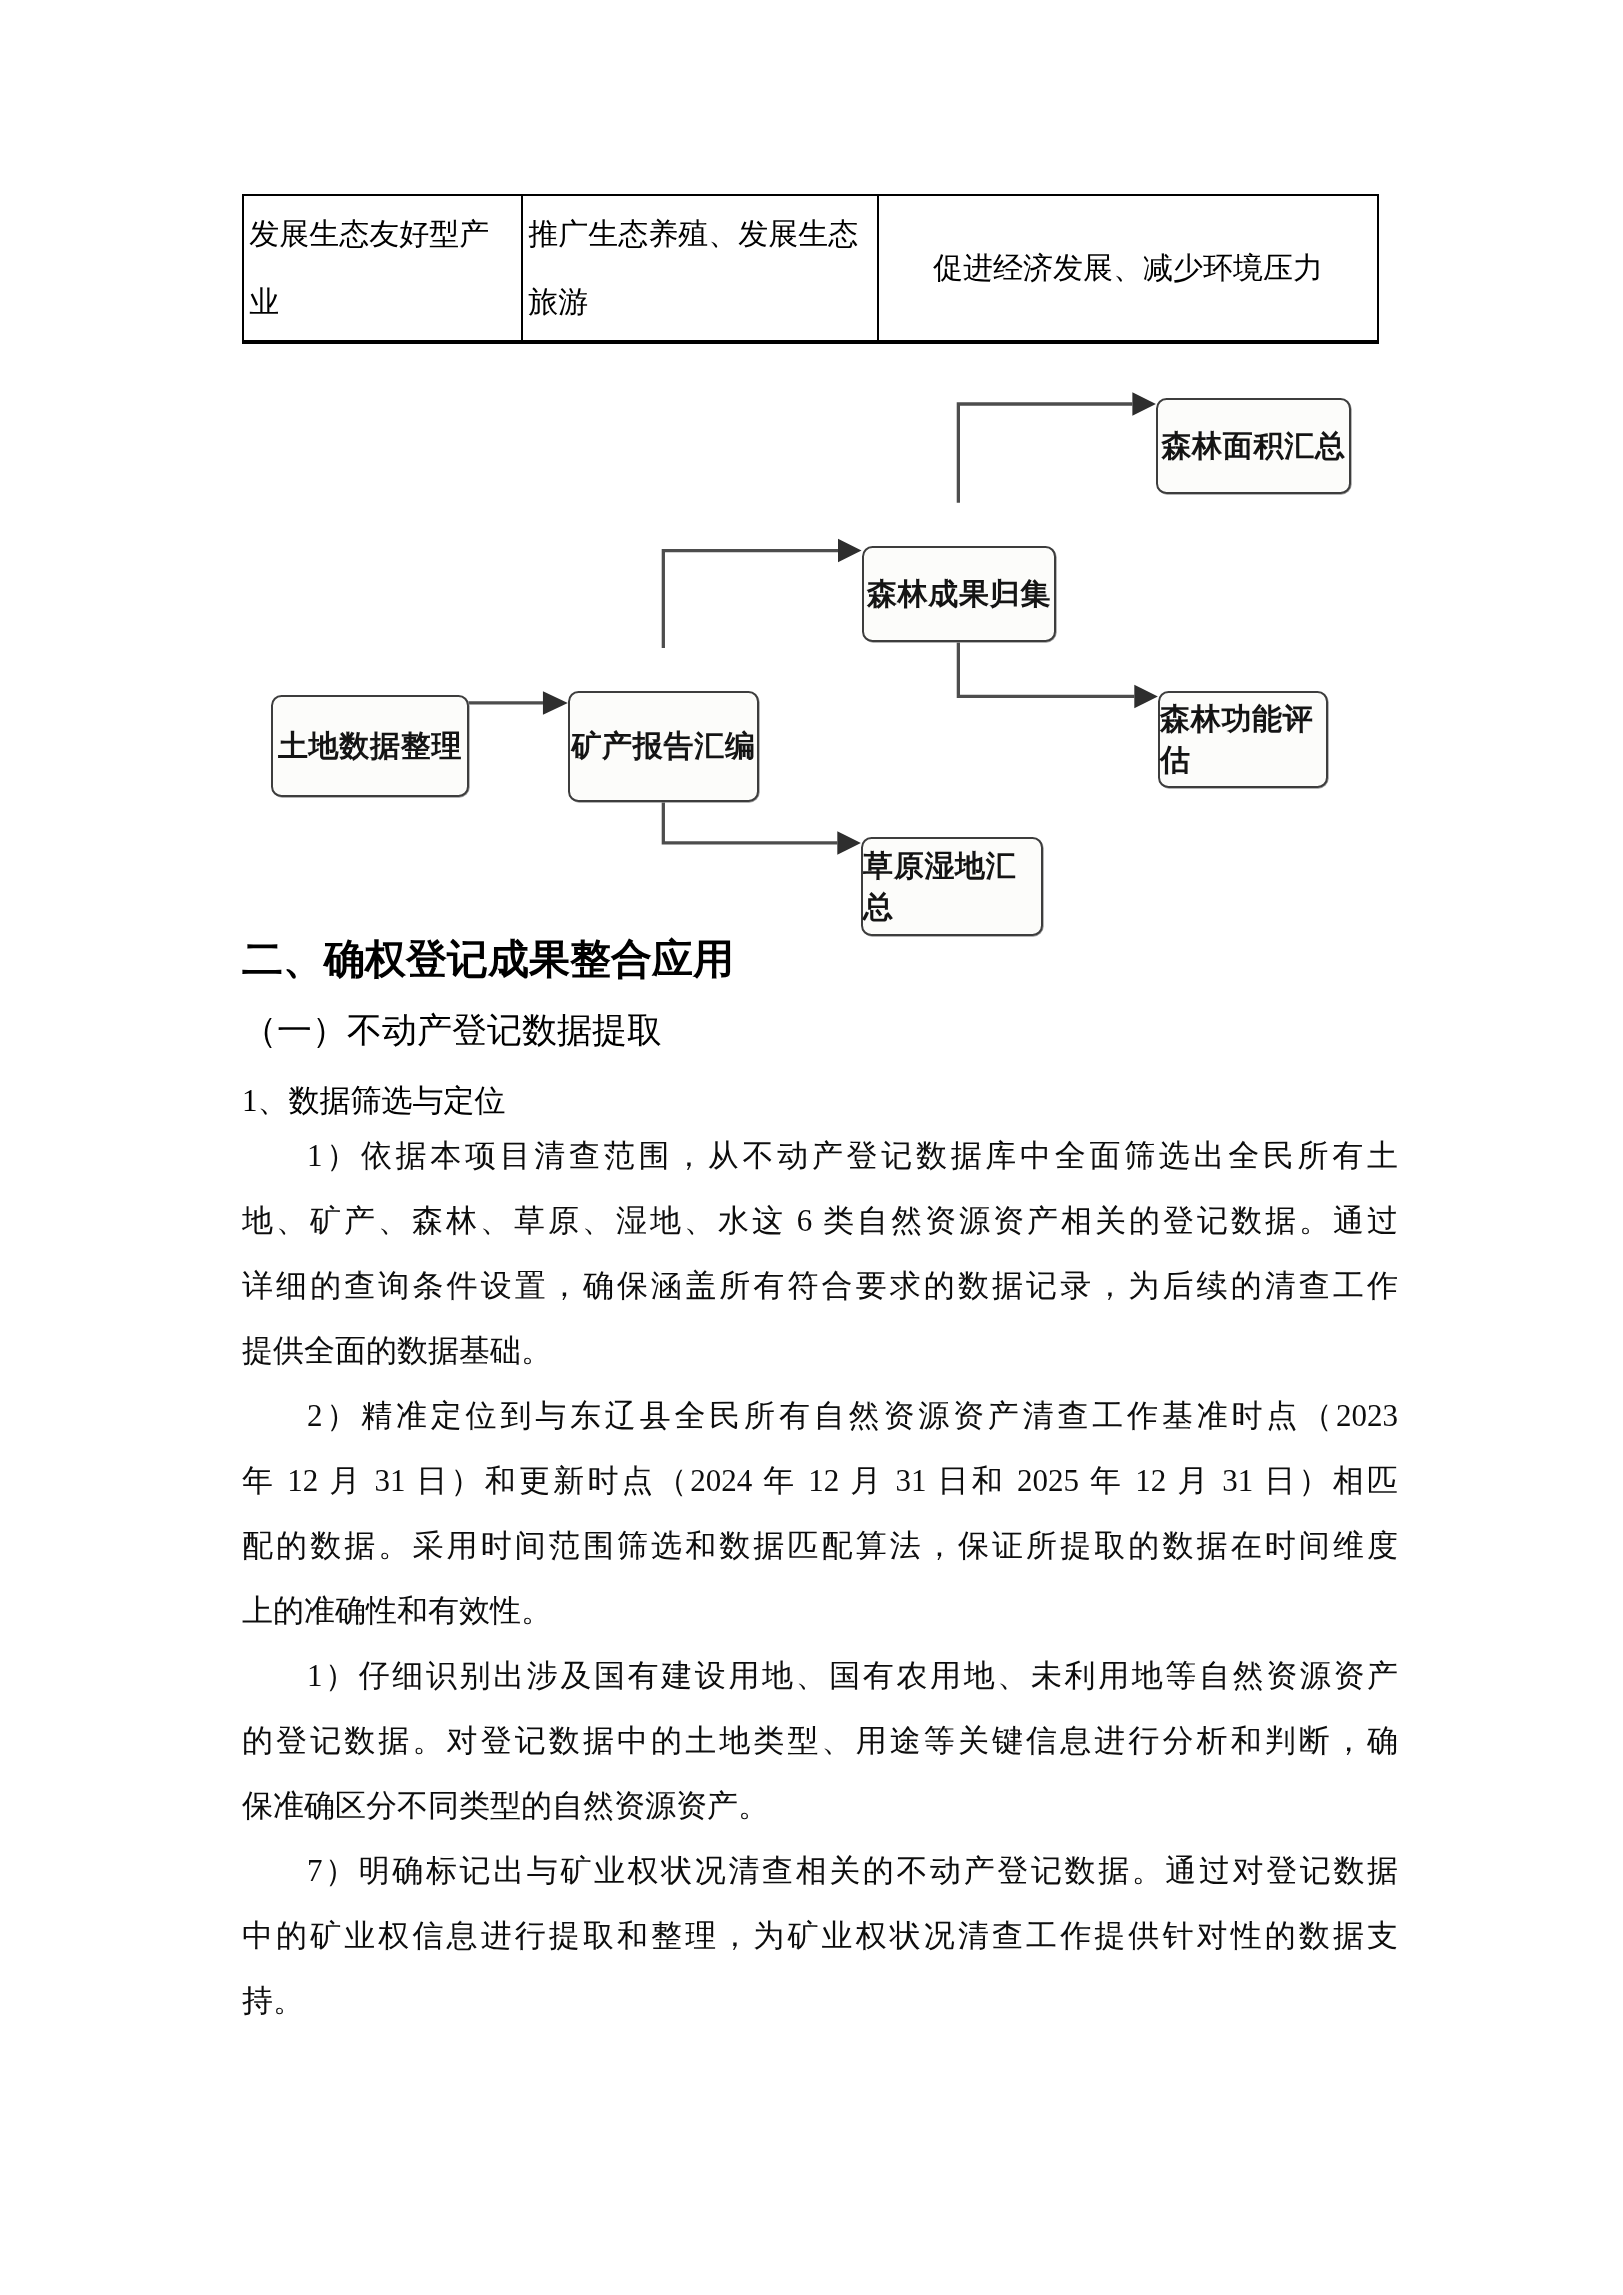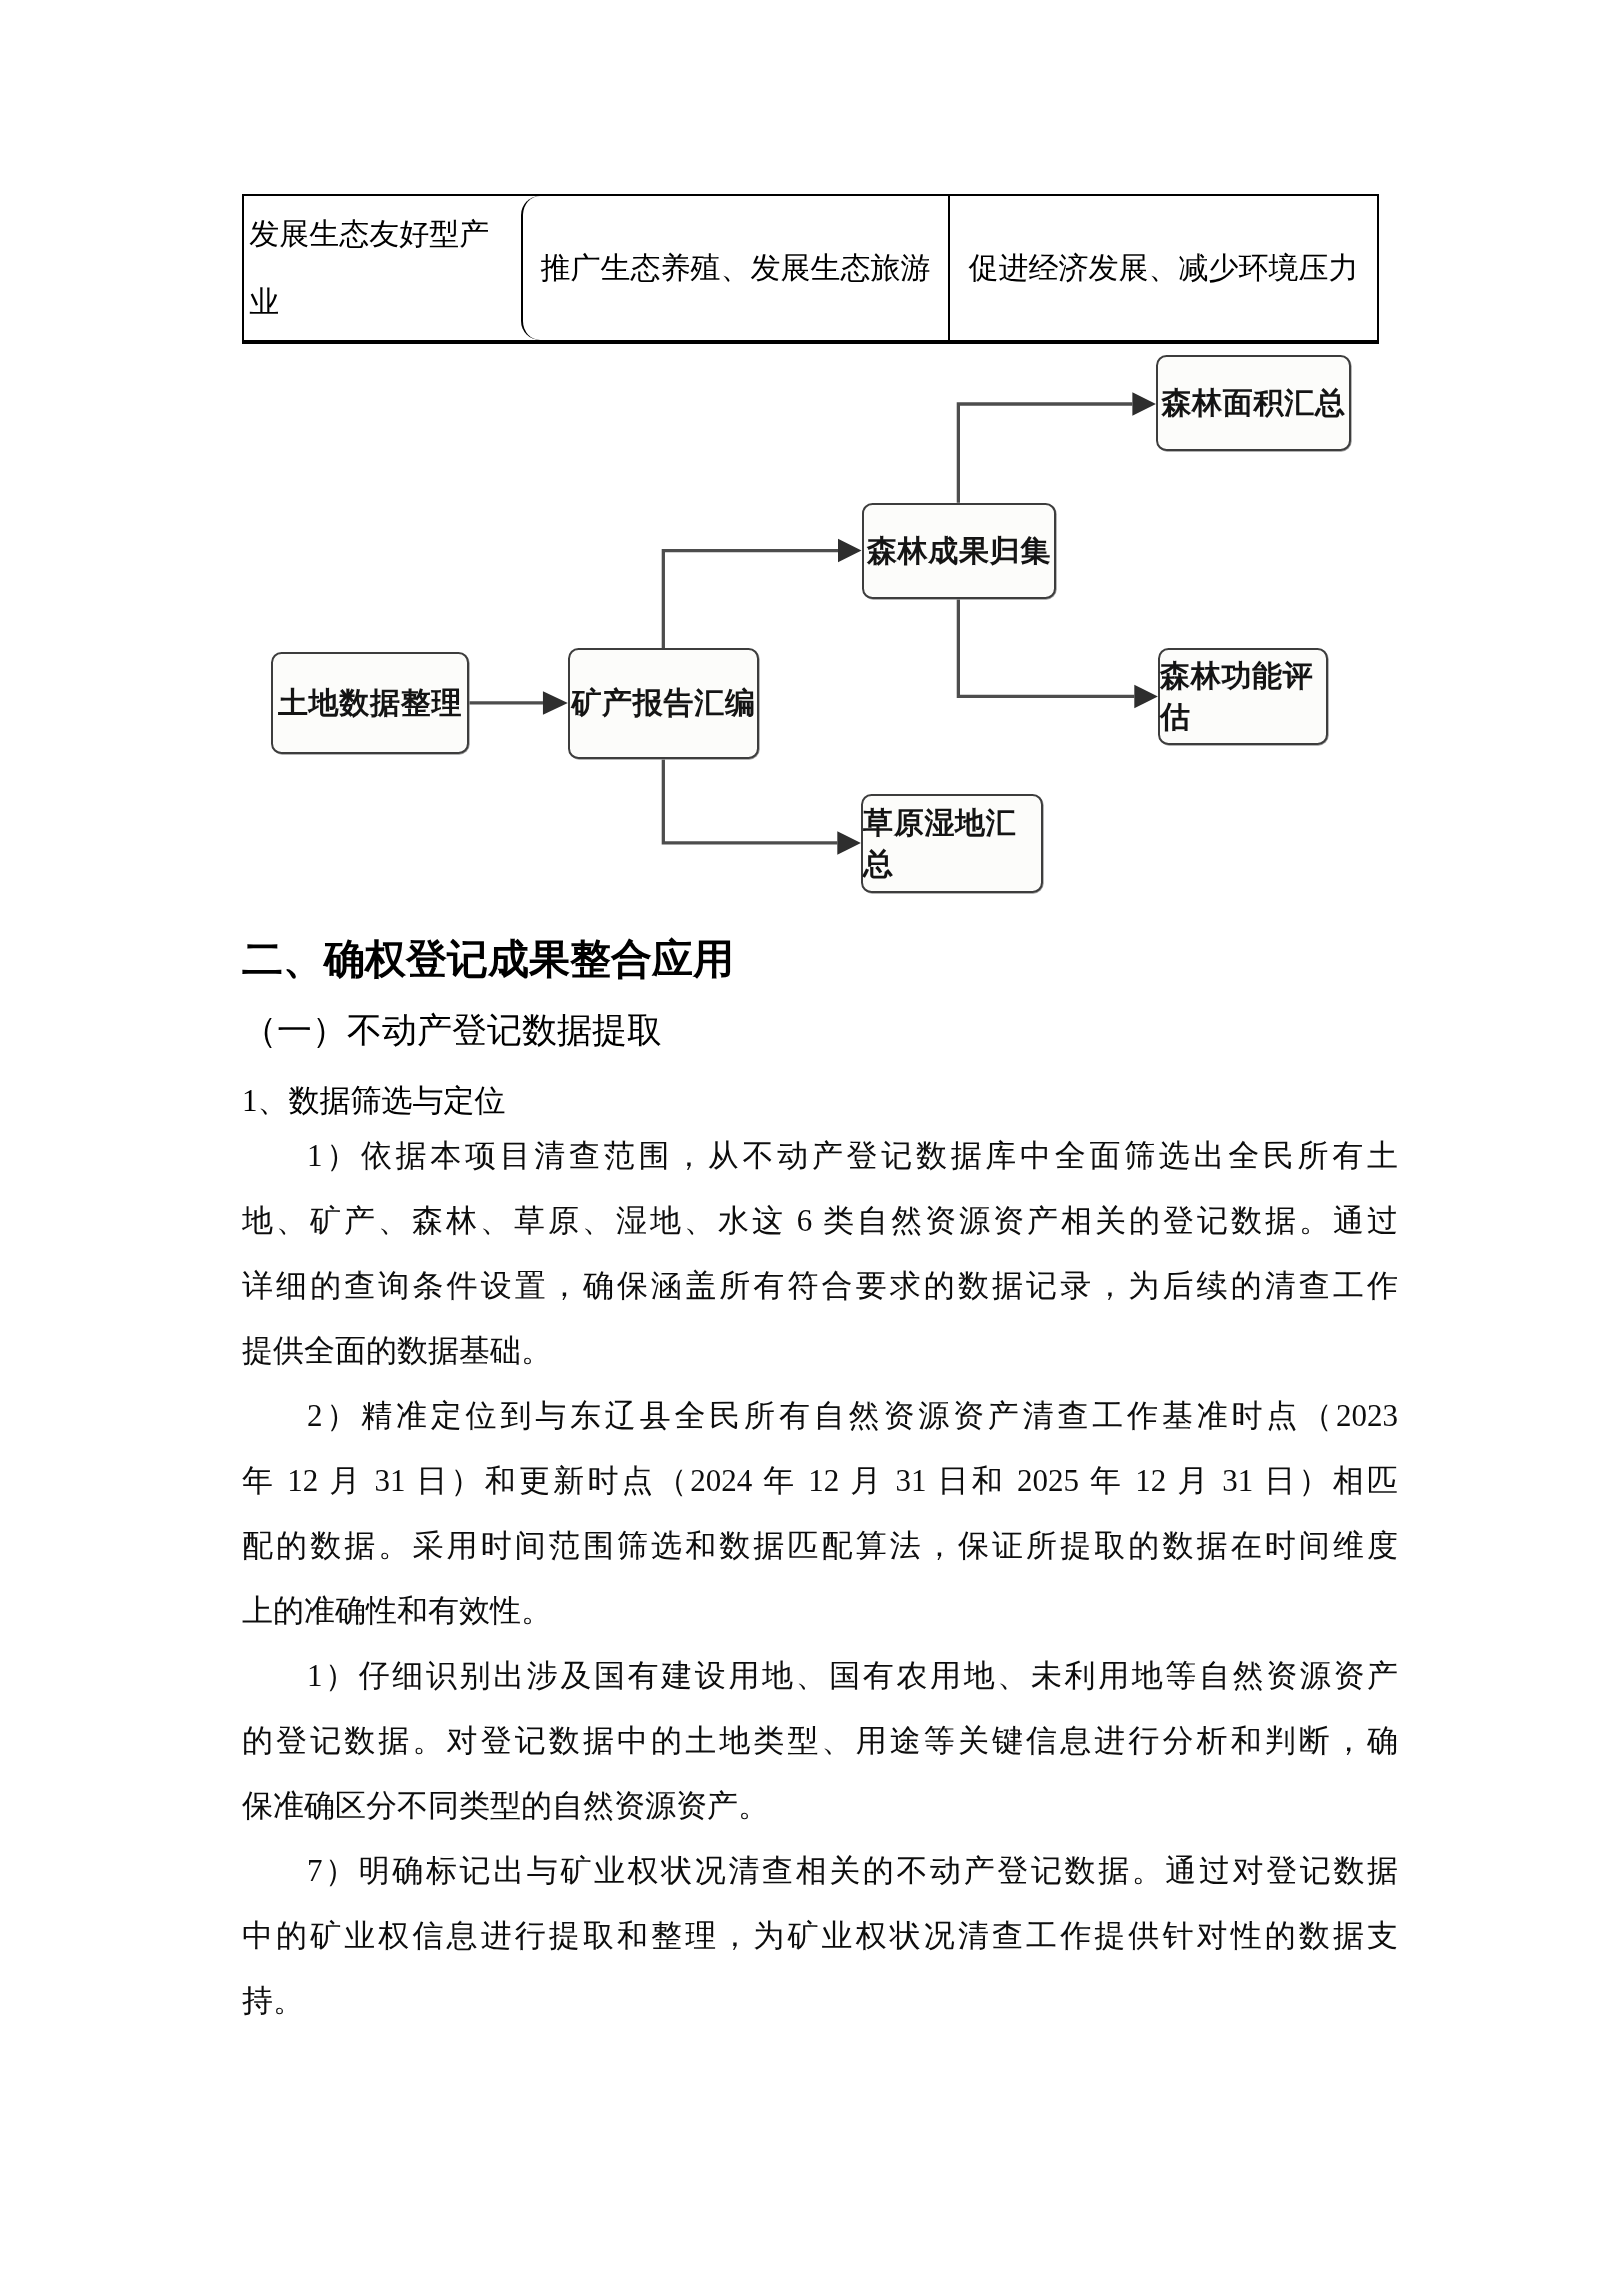--- a/index.html
+++ b/index.html
@@ -23,35 +23,36 @@
   }
   .doc-cell{
     box-sizing:border-box;
     display:flex;align-items:center;justify-content:center;
     text-align:left;
     font-size:30px;line-height:68px;
     padding:0 5.2px;
     color:#000;
   }
   .doc-cell.c1{width:277px;}
-  .doc-cell.c2{width:427px;border-left:2px solid #000;border-radius:19px;}
+  .doc-cell.c2{width:356px;border-left:2px solid #000;}
   .doc-cell.c3{flex:1;border-left:2px solid #000;}
 
   
   .connectors{position:absolute;left:0;top:0;pointer-events:none;}
   .flow-node{
     position:absolute;
     box-sizing:border-box;
     background:#fcfcfa;
     border:2.6px solid #3d3d3d;
     border-radius:10.5px;
     display:flex;align-items:center;justify-content:center;
     font-weight:bold;font-size:30px;color:#141414;
     letter-spacing:0.7px;
     box-shadow:0.7px 0.7px 0 #9a9a9a;
+    margin-top:43px;
   }
   .n-land  {left:271px; top:652px; width:198px;height:102px;}
   .n-min   {left:568px; top:648px; width:191px;height:111px;}
   .n-fcol  {left:862px;top:503px; width:194px;height:96px;}
   .n-farea {left:1156px;top:355px; width:195px;height:96px;}
   .n-ffunc {left:1158px;top:648px; width:170px;height:97px;}
   .n-grass {left:861px;top:794px;width:182px;height:99px;}
 
   
   .h1{

